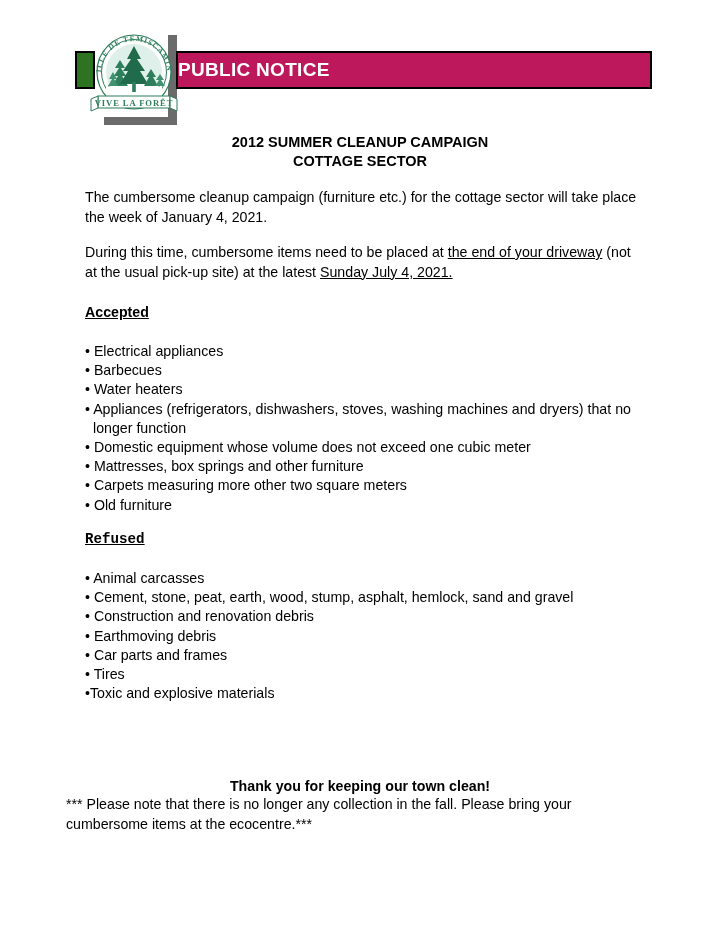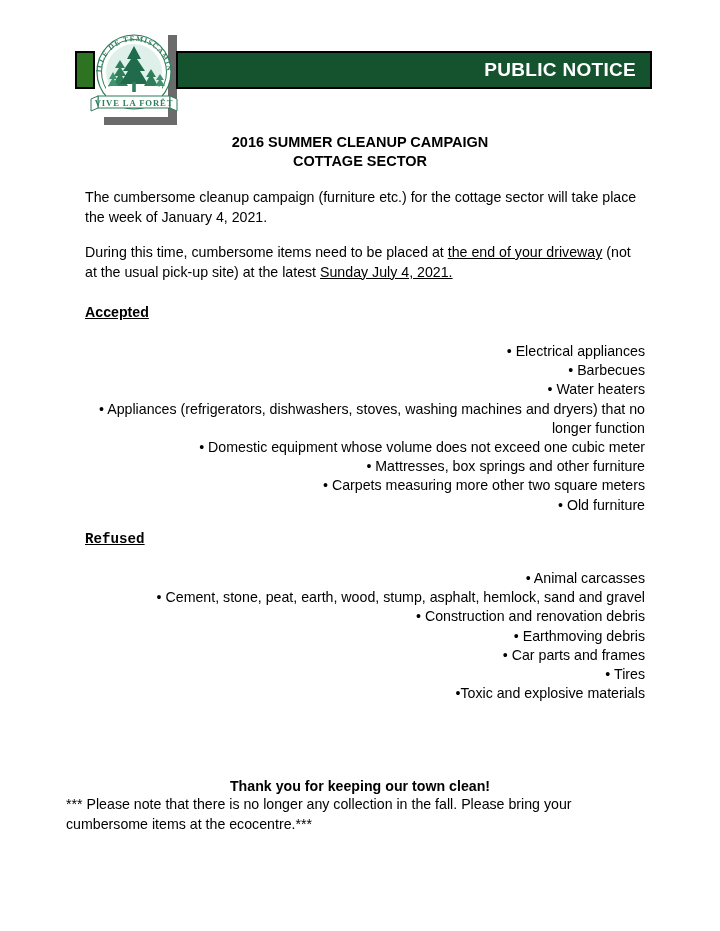--- a/index.html
+++ b/index.html
@@ -52,26 +52,25 @@
     border: 2px solid #000000;
     box-sizing: border-box;
   }
   
   .banner-bar {
     position: absolute;
     left: 176px;
     top: 51px;
     width: 476px;
     height: 38px;
-    background: #14532d;
+    background: #be185d;
     border: 2px solid #000000;
     box-sizing: border-box;
     display: flex;
     align-items: center;
-    justify-content: flex-end;
   }
   .banner-title {
     color: #ffffff;
     font-size: 19px;
     font-weight: bold;
     letter-spacing: 0.3px;
     padding-right: 14px;
     white-space: nowrap;
   }
   
@@ -152,21 +151,20 @@
   .bullets-accepted { top: 342px; }
   .bullets-refused  { top: 569px; }
 
   .bullets .bullet-row {
     display: block;
     white-space: pre-wrap;
   }
   .bullets .bullet-row.wrap {
     padding-left: 8px;
     text-indent: -8px;
-    text-align: right;
   }
 
   .thanks {
     position: absolute;
     left: 0;
     top: 757px;
     width: 720px;
     text-align: center;
     font-size: 14.2px;
     font-weight: bold;
@@ -230,21 +228,21 @@
       <path d="M 10,70 L 3,73 L 3,85 L 10,82 Z" fill="#ffffff" stroke="#2e7d5b" stroke-width="1"></path>
       <path d="M 82,70 L 89,73 L 89,85 L 82,82 Z" fill="#ffffff" stroke="#2e7d5b" stroke-width="1"></path>
       <text x="46" y="79.5" text-anchor="middle" font-family="Liberation Serif, serif" font-size="8.6" font-weight="bold" fill="#2e7d5b" letter-spacing="0.9">VIVE LA FORÊT</text>
     </svg>
   </div>
 </div>
 
 <div class="doc">
 
   <div class="doc-title">
-    <span>2016 SUMMER CLEANUP CAMPAIGN</span>
+    <span>2012 SUMMER CLEANUP CAMPAIGN</span>
     <span class="line2">COTTAGE SECTOR</span>
   </div>
 
   <div class="para para-1">The cumbersome cleanup campaign (furniture etc.) for the cottage sector will take place the week of January 4, 2021.</div>
 
   <div class="para para-2">
     <span>During this time, cumbersome items need to be placed at </span><u>the end of your driveway</u><span> (not at the usual pick-up site) at the latest </span><u>Sunday July 4, 2021.</u>
   </div>
 
   <div class="section-head head-accepted">Accepted</div>

